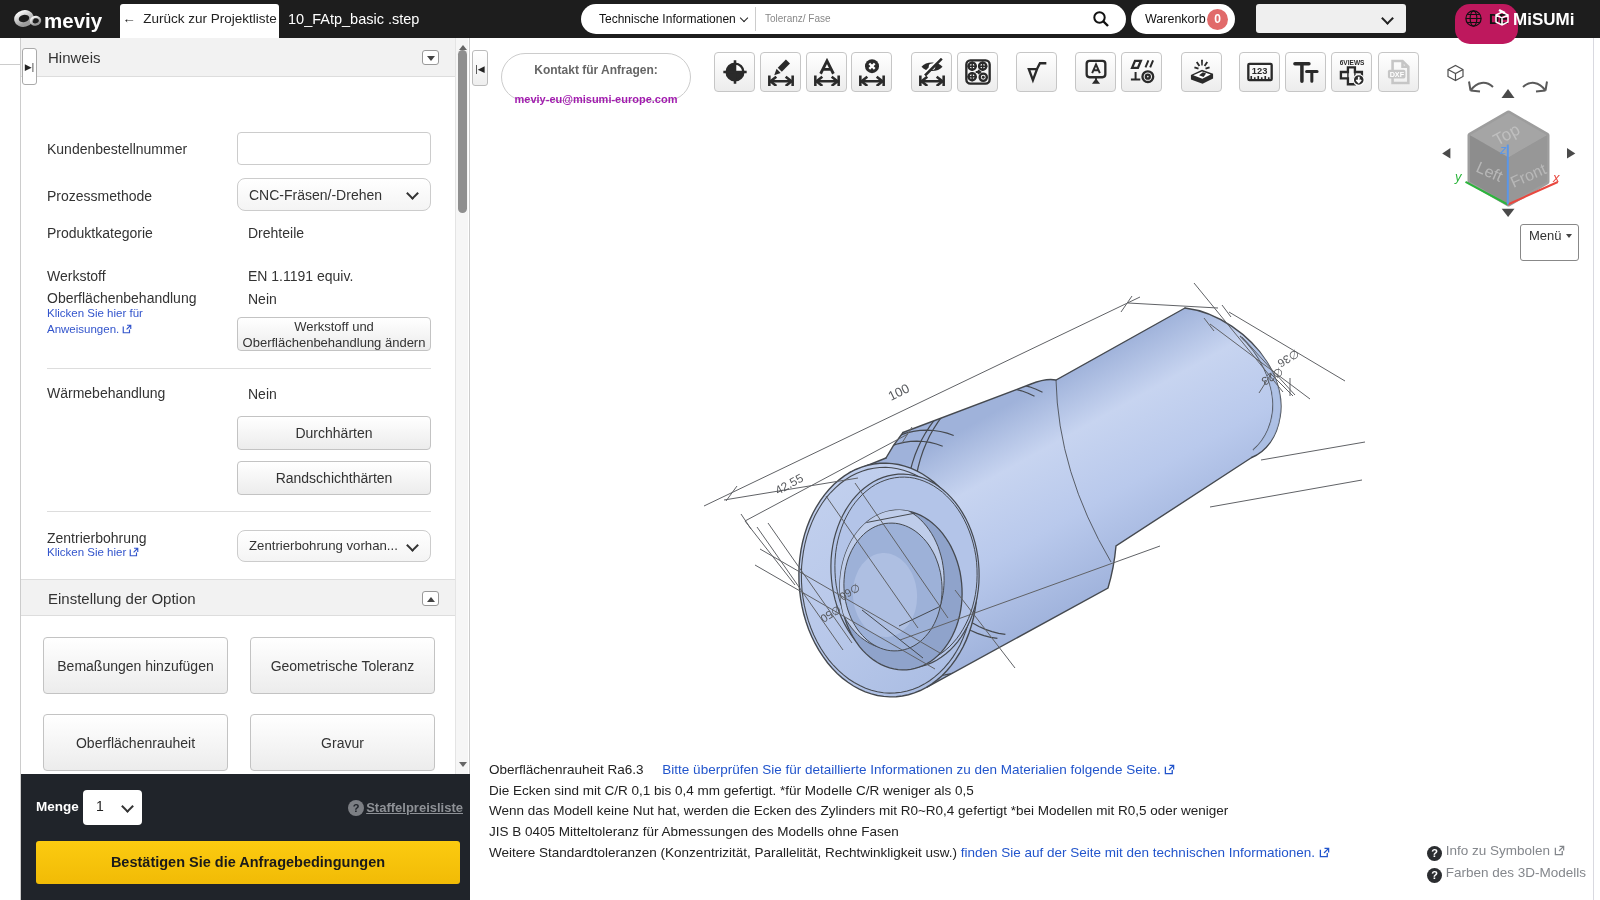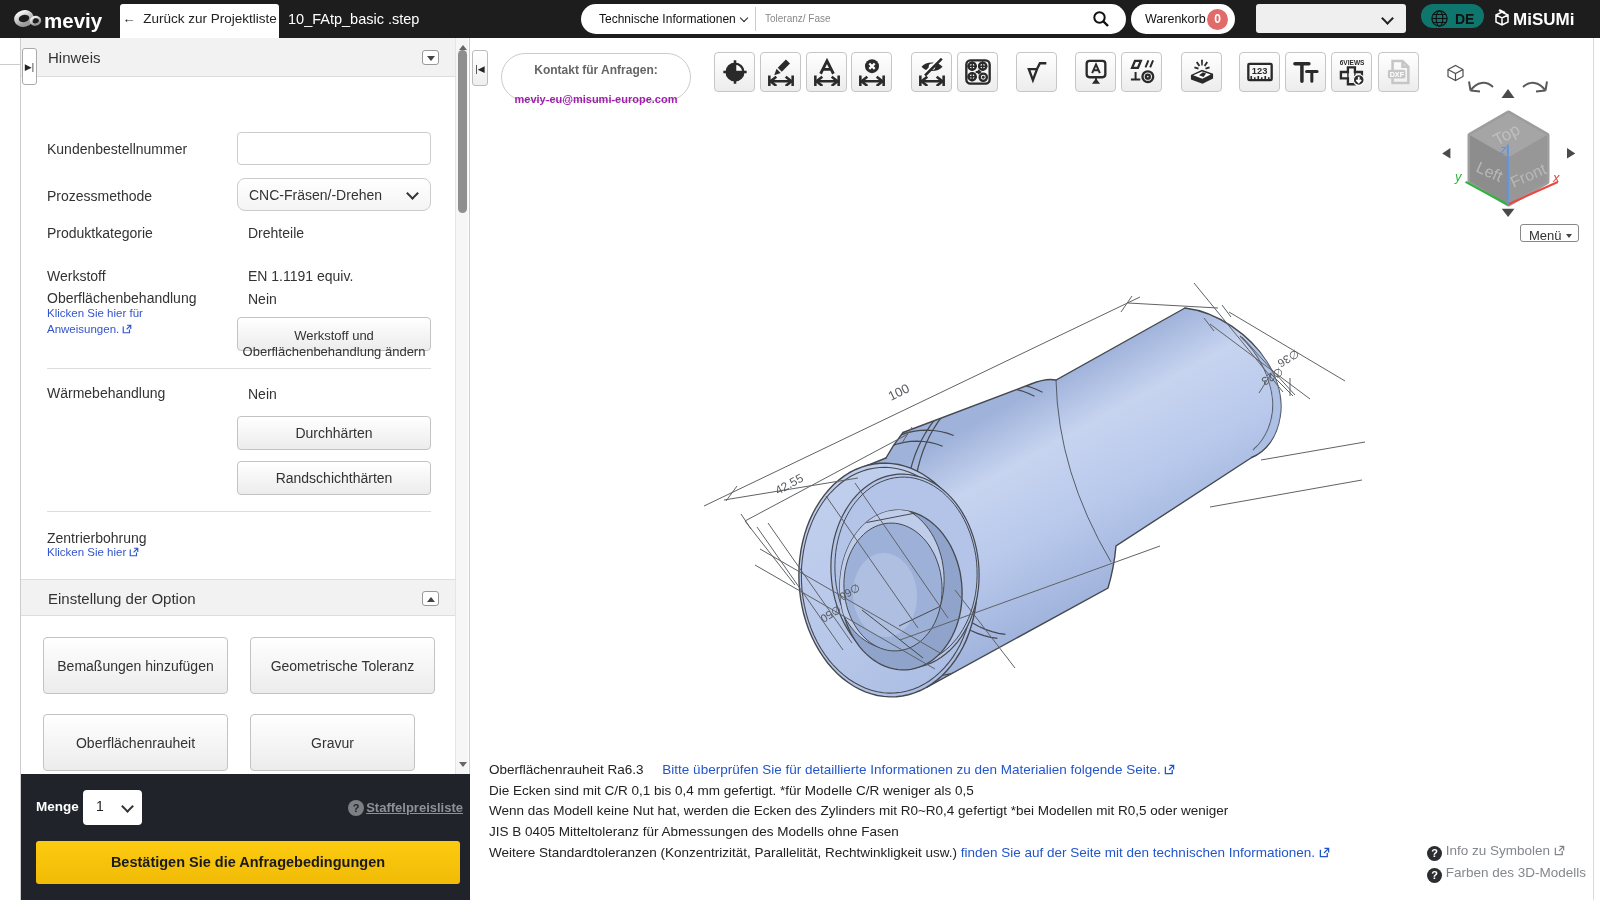--- a/index.html
+++ b/index.html
@@ -15,21 +15,21 @@
 #search .div{position:absolute;left:174px;top:3px;width:1px;height:24px;background:#ccc}
 #search .car{position:absolute;left:160px;top:11px;width:6px;height:6px;border-right:1.8px solid #222;border-bottom:1.8px solid #222;transform:rotate(45deg)}
 #search .ph{position:absolute;left:184px;top:0;height:30px;line-height:30px;font-size:10px;color:#888}
 #wkorb{position:absolute;left:1131px;top:4px;width:104px;height:30px;background:#fff;border-radius:15px;
  color:#111;font-size:12.5px}
 #wkorb .t{position:absolute;left:14px;top:0;line-height:30px}
 #wkorb .b{position:absolute;right:7px;top:4.5px;width:21px;height:21px;border-radius:11px;background:#e16a6a;
  color:#fff;text-align:center;line-height:21px;font-size:12px;font-weight:bold}
 #gsel{position:absolute;left:1256px;top:4px;width:150px;height:29px;background:#efefef;border-radius:3px}
 #gsel:after{content:"";position:absolute;right:14px;top:10px;width:7px;height:7px;border-right:2.2px solid #222;border-bottom:2.2px solid #222;transform:rotate(45deg)}
-#depill{position:absolute;left:1421px;top:4px;width:63px;height:24px;background:#0f766e;border-radius:15px;color:#111}
+#depill{position:absolute;left:1455px;top:4px;width:63px;height:40px;background:#be185d;border-radius:15px;color:#111}
 #depill .de{position:absolute;left:34px;top:0;line-height:30px;font-weight:bold;font-size:14px}
 #misumi{position:absolute;left:1494px;top:8px}
 
 #gutter{position:absolute;left:0;top:38px;width:21px;height:862px;background:#fff;border-right:1px solid #ccc}
 #gutter .h{position:absolute;left:0;top:26px;width:20px;height:1px;background:#ccc}
 #panel{position:absolute;left:21px;top:38px;width:434px;height:736px;background:#fff;overflow:hidden}
 .phead{position:absolute;left:0;width:434px;background:#f2f2f2;border-bottom:1px solid #ddd;
  font-size:15px;color:#333}
 .phead span{position:absolute;left:27px}
 .toggle{position:absolute;width:17px;height:15px;background:#fff;border:1px solid #999;border-radius:3px}
@@ -71,21 +71,21 @@
  border:1px solid #bbb;border-radius:3px;font-size:9px;color:#222;text-align:center;line-height:36px}
 #contact{position:absolute;left:501px;top:53px;width:190px;height:48px;border:1px solid #ccc;border-radius:24px;
  text-align:center}
 #contact .a{font-size:12px;color:#666;font-weight:bold;margin-top:9px}
 #contact .b{font-size:11px;color:#a21caf;font-weight:bold;margin-top:16px}
 .tbtn{position:absolute;top:52px;width:41px;height:40px;background:linear-gradient(#ffffff,#ececec);
  border:1px solid #c6c6c6;border-radius:4px}
 .tbtn svg{position:absolute;left:50%;top:50%;transform:translate(-50%,-50%)}
 #redge{position:absolute;left:1593px;top:38px;width:1px;height:862px;background:#d9d9e0}
 
-#menubtn{position:absolute;left:1520px;top:224px;width:59px;height:18px;border:1px solid #888;border-radius:3px;
+#menubtn{position:absolute;left:1520px;top:224px;width:59px;height:37px;border:1px solid #888;border-radius:3px;
  background:#fff;font-size:13px;color:#333;text-align:left}
 #menubtn span{position:absolute;left:8px;top:3px}
 #menubtn:after{content:"";position:absolute;right:6px;top:9px;border:3.5px solid transparent;border-top:4.5px solid #444}
 
 #binfo{position:absolute;left:489px;top:760px;font-size:13.5px;color:#222;line-height:20.7px;width:900px}
 #binfo .lk{color:#2255cc}
 #rinfo{position:absolute;left:1427px;top:843px;font-size:13.5px;color:#84878c}
 #rinfo .q{display:inline-block;width:15px;height:15px;border-radius:8px;background:#2b2d30;color:#fff;
  font-size:11px;font-weight:bold;text-align:center;line-height:15px;vertical-align:-2px}
 
@@ -156,39 +156,42 @@
 <div class="lbl" style="top:187px">Produktkategorie</div>
 <div class="val" style="top:187px">Drehteile</div>
 <div class="lbl" style="top:230px">Werkstoff</div>
 <div class="val" style="top:230px">EN 1.1191 equiv.</div>
 <div class="lbl" style="top:252px">Oberflächenbehandlung</div>
 <div class="val" style="top:253px">Nein</div>
 <div class="link" style="top:269px">Klicken Sie hier für</div>
 <div class="link" style="top:285px">Anweisungen. <svg width="10" height="10" viewBox="0 0 12 12" style="vertical-align:-1px">
         <path d="M1.5,3 L1.5,10.5 L9,10.5 L9,6.5 M6,1.5 L10.5,1.5 L10.5,6 M10.5,1.5 L5.5,6.5" stroke="#3355cc" stroke-width="1.4" fill="none"></path>
       </svg></div>
-<div class="btn" style="left:216px;top:279px;width:194px;height:34px;line-height:16px;padding-top:10px;font-size:13px">Werkstoff und<br>Oberflächenbehandlung ändern</div>
+<div class="btn" style="left:216px;top:279px;width:194px;height:34px;line-height:16px;padding-top:1px;font-size:13px">Werkstoff und<br>Oberflächenbehandlung ändern</div>
 <div class="hr" style="top:330px"></div>
 <div class="lbl" style="top:347px">Wärmebehandlung</div>
 <div class="val" style="top:348px">Nein</div>
 <div class="btn" style="left:216px;top:378px;width:194px;height:34px;line-height:33px">Durchhärten</div>
 <div class="btn" style="left:216px;top:423px;width:194px;height:34px;line-height:33px">Randschichthärten</div>
 <div class="hr" style="top:473px"></div>
 <div class="lbl" style="top:492px">Zentrierbohrung</div>
 <div class="link" style="top:508px">Klicken Sie hier <svg width="10" height="10" viewBox="0 0 12 12" style="vertical-align:-1px">
         <path d="M1.5,3 L1.5,10.5 L9,10.5 L9,6.5 M6,1.5 L10.5,1.5 L10.5,6 M10.5,1.5 L5.5,6.5" stroke="#3355cc" stroke-width="1.4" fill="none"></path>
       </svg></div>
+<div class="selbox" style="top:492px;height:32px">
+      <span style="font-size:13.2px">Zentrierbohrung vorhan...</span>
+    </div>
 <div class="phead" style="top:541px;height:37px;line-height:37px;border-top:1px solid #ddd">
       <span>Einstellung der Option</span>
       <div class="toggle tup" style="right:16px;top:11px"></div>
     </div>
 <div class="btn" style="left:22px;top:599px;width:185px;height:57px;line-height:57px">Bemaßungen hinzufügen</div>
 <div class="btn" style="left:229px;top:599px;width:185px;height:57px;line-height:57px">Geometrische Toleranz</div>
 <div class="btn" style="left:22px;top:676px;width:185px;height:57px;line-height:57px">Oberflächenrauheit</div>
-<div class="btn" style="left:229px;top:676px;width:165px;height:57px;line-height:57px">Gravur</div>
+<div class="btn" style="left:229px;top:676px;width:185px;height:57px;line-height:57px">Gravur</div>
 </div>
 <div id="sbar">
     <div class="au"></div>
     <div class="thumb"></div>
     <div class="ad"></div>
   </div>
 <div id="vline"></div>
 <div id="dbar">
     <span class="mlbl">Menge</span>
     <div class="msel">

